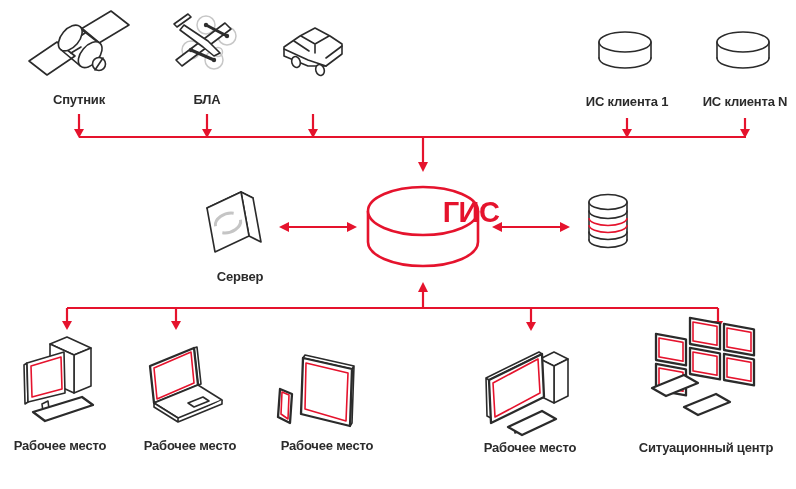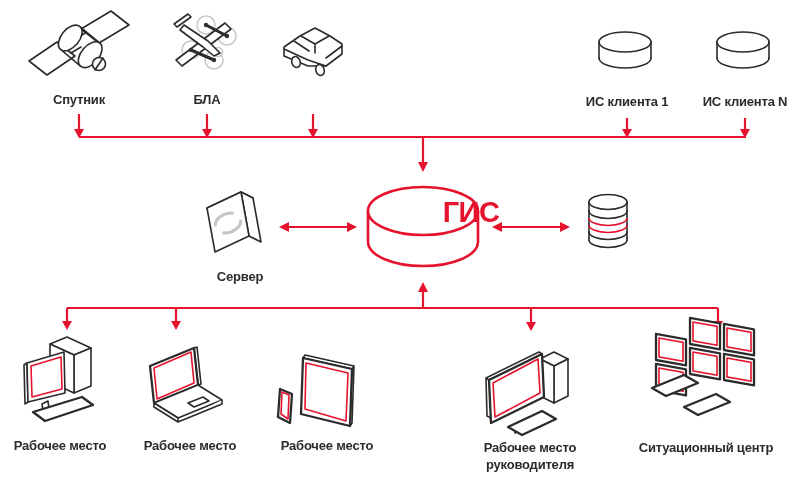--- a/index.html
+++ b/index.html
@@ -222,17 +222,16 @@
   <div class="lbl lb-clientn">ИС клиента N</div>
 
   <div class="lbl lb-server">Сервер</div>
   <div class="gis-label">ГИС</div>
 
   <div class="lbl lb-ws1">Рабочее место</div>
   <div class="lbl lb-ws2">Рабочее место</div>
   <div class="lbl lb-ws3">Рабочее место</div>
   <div class="lbl lb-manager">
     <span class="sub">Рабочее место</span>
-    <span class="sub">руководителя</span>
   </div>
   <div class="lbl lb-sitcenter">Ситуационный центр</div>
 
 </div>
 
 </body></html>

